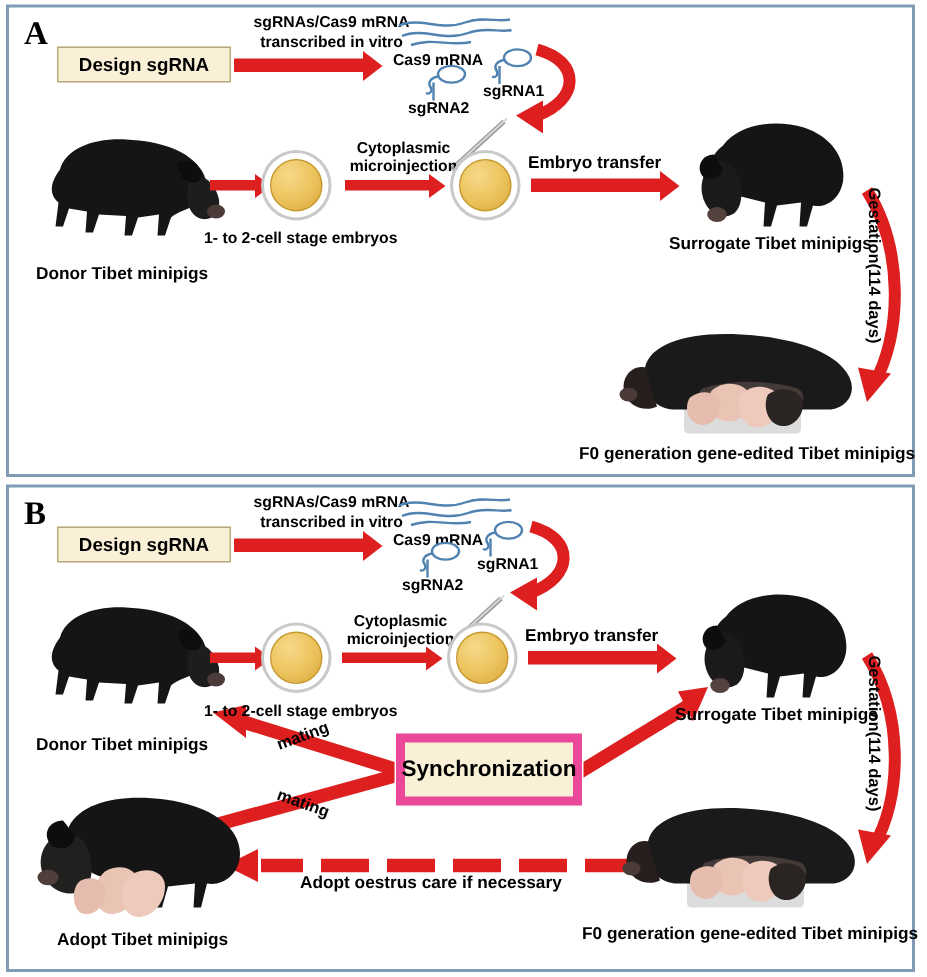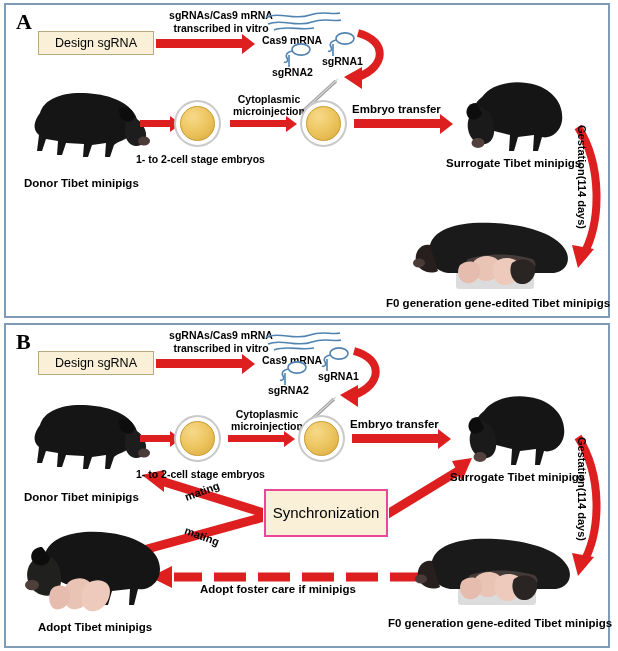--- a/index.html
+++ b/index.html
@@ -23,26 +23,26 @@
     line-height:1;
   }
 
   
   .cream-box{
     position:absolute;
     background:#faf0d7;
     border:1px solid #b9a97e;
     box-sizing:border-box;
     display:flex;align-items:center;justify-content:center;
-    font-weight:normal;color:#000;
+    font-weight:bold;color:#000;
     text-align:center;
   }
   .design-box{font-size:12.5px;}
   .sync-box{
-    border:2px solid #ec4899;
+    border:6px solid #ec4899;
     font-size:15px;line-height:1.2;
     flex-direction:row;
     box-shadow:0 0 0 1px #fff;
   }
 
   
   .lbl{
     position:absolute;font-weight:bold;color:#000;
     white-space:nowrap;line-height:1.15;
   }
@@ -349,21 +349,21 @@
 
   <div class="rot-label" style="left:582px;top:112px;">Gestation(114 days)</div>
 
   <div class="cream-box sync-box" style="left:258px;top:164px;width:124px;height:48px;">
     <span>Synchronization</span>
   </div>
 
   <div class="tilt-label tilt-up" style="left:178px;top:160px;">mating</div>
   <div class="tilt-label tilt-dn" style="left:178px;top:205px;">mating</div>
 
-  <div class="lbl lbl-12" style="left:194px;top:258px;">Adopt foster care if minipigs</div>
+  <div class="lbl lbl-12" style="left:194px;top:258px;">Adopt oestrus care if necessary</div>
 
   <div class="pig" style="left:14px;top:196px;">
     <svg width="150" height="94" viewBox="0 0 150 94">
       <path d="M26 30 C34 14, 60 8, 90 12 C120 16, 140 30, 140 48
                C140 62, 128 70, 118 68 L114 84 L109 84 L110 68
                L92 70 L88 84 L83 84 L84 68 L60 66
                C38 64, 24 52, 26 30 Z" fill="#151515"></path>
       <path d="M26 34 C14 34, 4 46, 8 60 C12 74, 28 78, 36 72
                C44 66, 42 46, 34 38 Z" fill="#20201f"></path>
       <ellipse cx="12" cy="64" rx="7" ry="5.2" fill="#4f3f3a"></ellipse>

